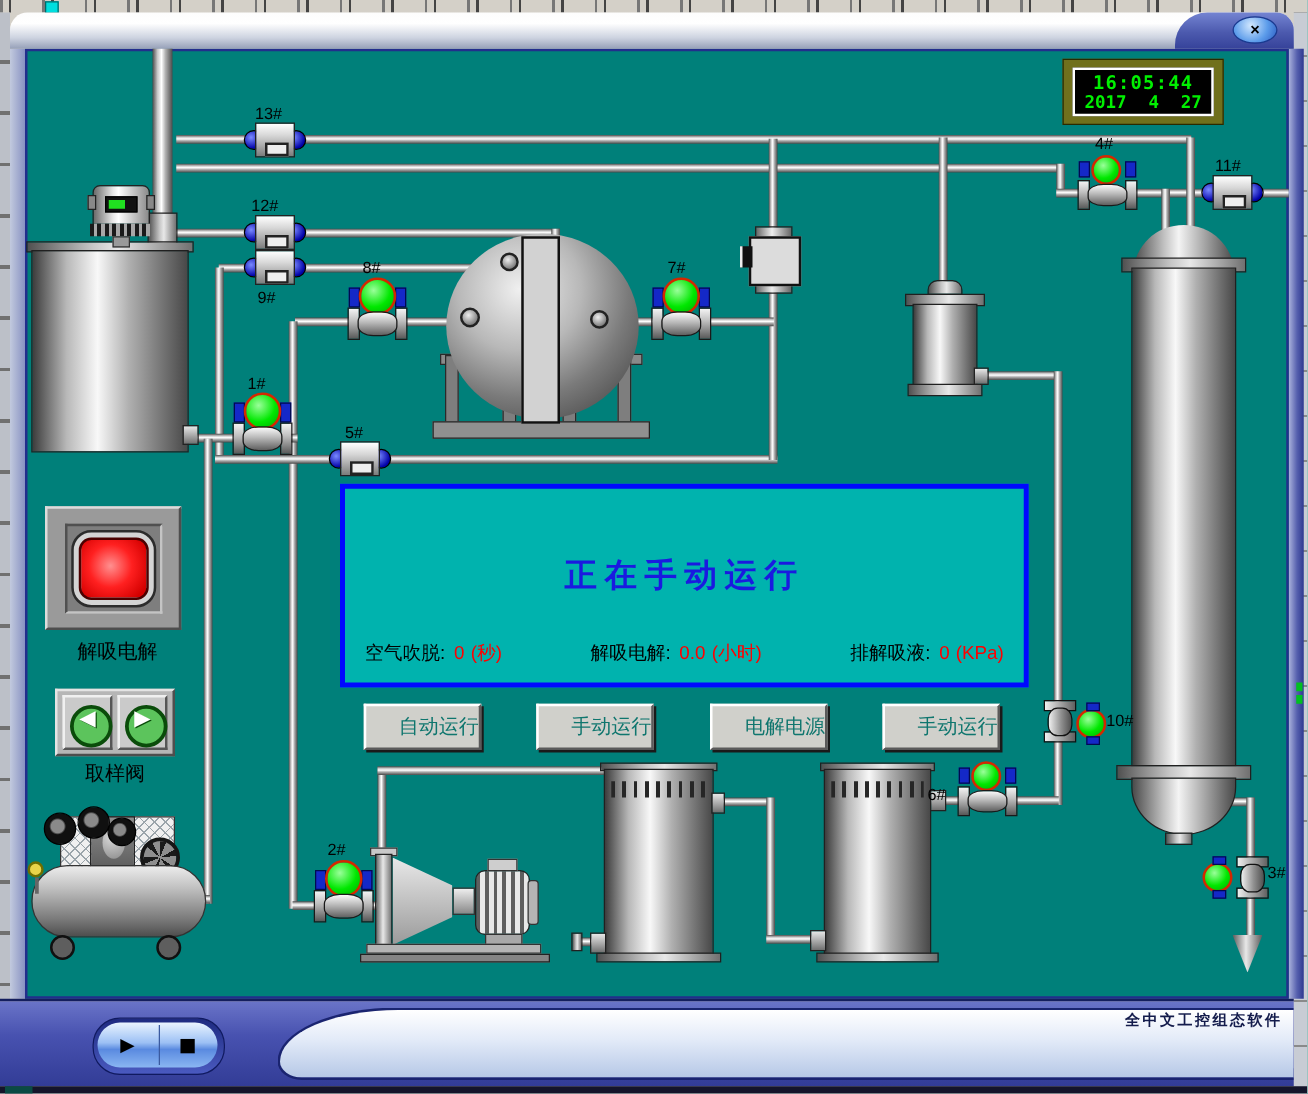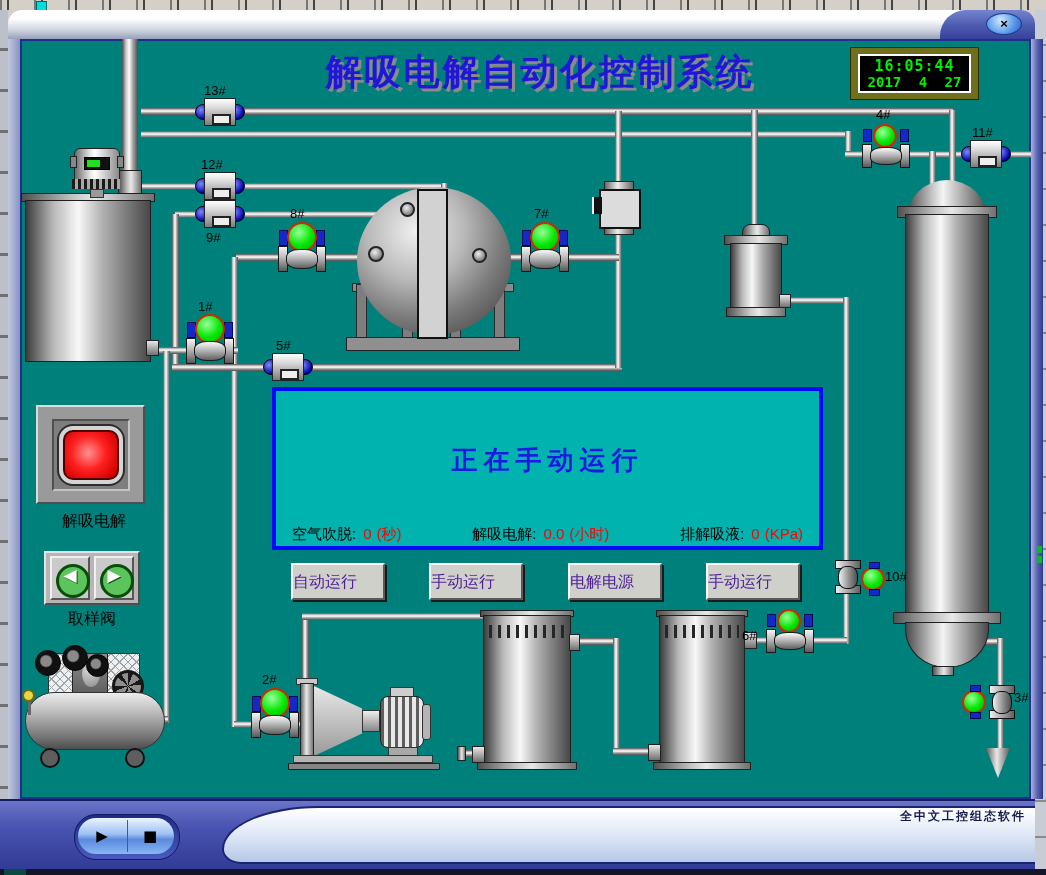--- a/index.html
+++ b/index.html
@@ -122,21 +122,21 @@
   .prow{position:absolute;left:0;right:0;display:flex;justify-content:space-between;padding:0 16px;
     font:15px "Liberation Sans",sans-serif;color:#000;white-space:nowrap}
   .pval{color:#f00;margin-left:7px}
   .punit{color:#f00;margin-left:5px}
   #panel-status{position:absolute;left:0;right:0;top:52px;text-align:center;
     font:bold 26px "Liberation Serif",serif;letter-spacing:6px;color:#1a1ae0}
 
   
   .btn3d{position:absolute;width:94px;height:37px;background:#d0d0cb;z-index:6;cursor:pointer;box-sizing:border-box;
     border-top:2px solid #fff;border-left:2px solid #fff;border-right:2px solid #5a5a5a;border-bottom:2px solid #5a5a5a;
-    box-shadow:2px 2px 0 #1a1a1a;text-align:left;font:16px/33px "Liberation Sans",sans-serif;color:#4c1d95}
+    box-shadow:2px 2px 0 #1a1a1a;text-align:right;font:16px/33px "Liberation Sans",sans-serif;color:#0f766e}
 
   
   #power-frame{left:36px;top:405px;width:109px;height:99px;background:#9a9a9a;z-index:4;box-sizing:border-box;
     border-top:2px solid #dcdcdc;border-left:2px solid #dcdcdc;border-right:2px solid #4e4e4e;border-bottom:2px solid #4e4e4e}
   #power-inner{left:52px;top:419px;width:78px;height:72px;background:#7e7e7e;z-index:4;box-sizing:border-box;
     border-top:2px solid #505050;border-left:2px solid #505050;border-right:2px solid #c4c4c4;border-bottom:2px solid #c4c4c4}
   #power-bezel{left:57px;top:424px;width:68px;height:62px;background:#d4d4d4;border:2px solid #2c2c2c;border-radius:16px;z-index:5;box-sizing:border-box}
   #power-lamp{left:63px;top:430px;width:56px;height:50px;border-radius:10px;z-index:6;cursor:pointer;box-sizing:border-box;
     background:radial-gradient(circle at 45% 45%,#ff9090,#ff2020 45%,#d40000 85%);border:2px solid #4c0000}
   .ctl-label{position:absolute;z-index:6;font:16px "Liberation Sans",sans-serif;color:#000}
@@ -209,21 +209,20 @@
   <div class="abs green-tick" style="top:546px"></div>
   <div class="abs green-tick" style="top:556px"></div>
 
   <div class="abs" id="titlebar"></div>
   <div class="abs" id="titlebar-blue"></div>
   <div class="abs" id="close-btn">×</div>
   <div class="abs" id="frame-left"></div>
   <div class="abs" id="frame-right"></div>
   <div class="abs" id="canvas"></div>
 
-  <div class="abs" id="title">解吸电解自动化控制系统</div>
   <div class="abs" id="clock">
     <div id="clock-screen">
       <div id="clock-time">16:05:44</div>
       <div id="clock-date">2017 4  27</div>
     </div>
   </div>
 
   <div class="pv" style="left:122px;top:39px;width:16px;height:134px"></div>
   <div class="cap" style="left:118px;top:170px;width:24px;height:26px"></div>
   <div class="ph" style="left:141px;top:108px;width:812px"></div>
@@ -456,21 +455,21 @@
   <div class="vlabel" style="left:198px;top:299px">1#</div>
   <div class="vlabel" style="left:876px;top:107px">4#</div>
   <div class="vlabel" style="left:972px;top:125px">11#</div>
   <div class="vlabel" style="left:262px;top:672px">2#</div>
   <div class="vlabel" style="left:742px;top:628px">6#</div>
   <div class="vlabel" style="left:885px;top:569px">10#</div>
   <div class="vlabel" style="left:1014px;top:690px">3#</div>
 
   <div class="abs" id="panel">
     <div id="panel-status">正在手动运行</div>
-    <div class="prow" style="bottom:2px">
+    <div class="prow" style="bottom:14px">
       <span><span>空气吹脱:</span><span class="pval">0</span><span class="punit">(秒)</span></span>
       <span><span>解吸电解:</span><span class="pval">0.0</span><span class="punit">(小时)</span></span>
       <span><span>排解吸液:</span><span class="pval">0</span><span class="punit">(KPa)</span></span>
     </div>
   </div>
 
   <div class="btn3d" style="left:291px;top:563px">自动运行</div>
   <div class="btn3d" style="left:429px;top:563px">手动运行</div>
   <div class="btn3d" style="left:568px;top:563px">电解电源</div>
   <div class="btn3d" style="left:706px;top:563px">手动运行</div>

